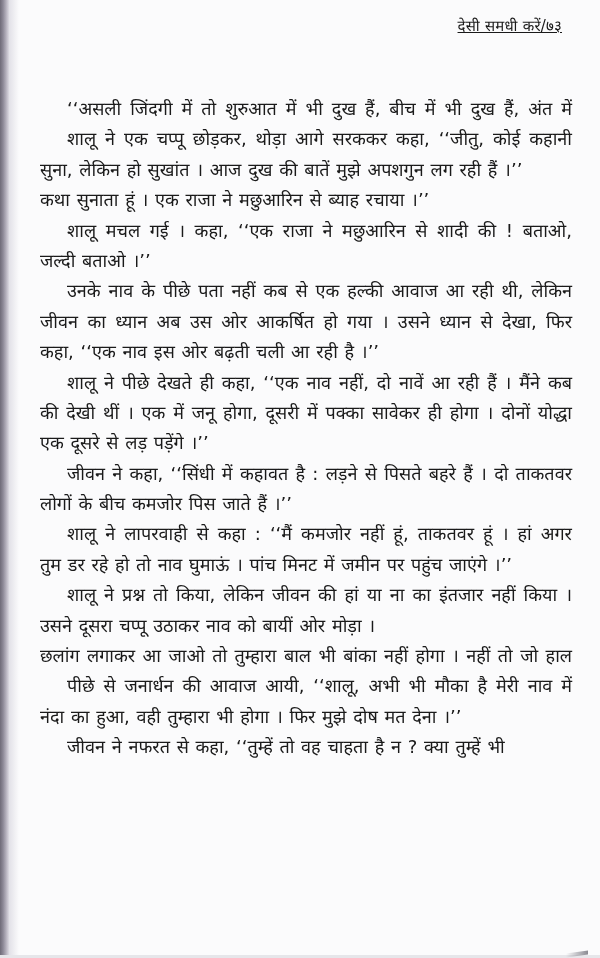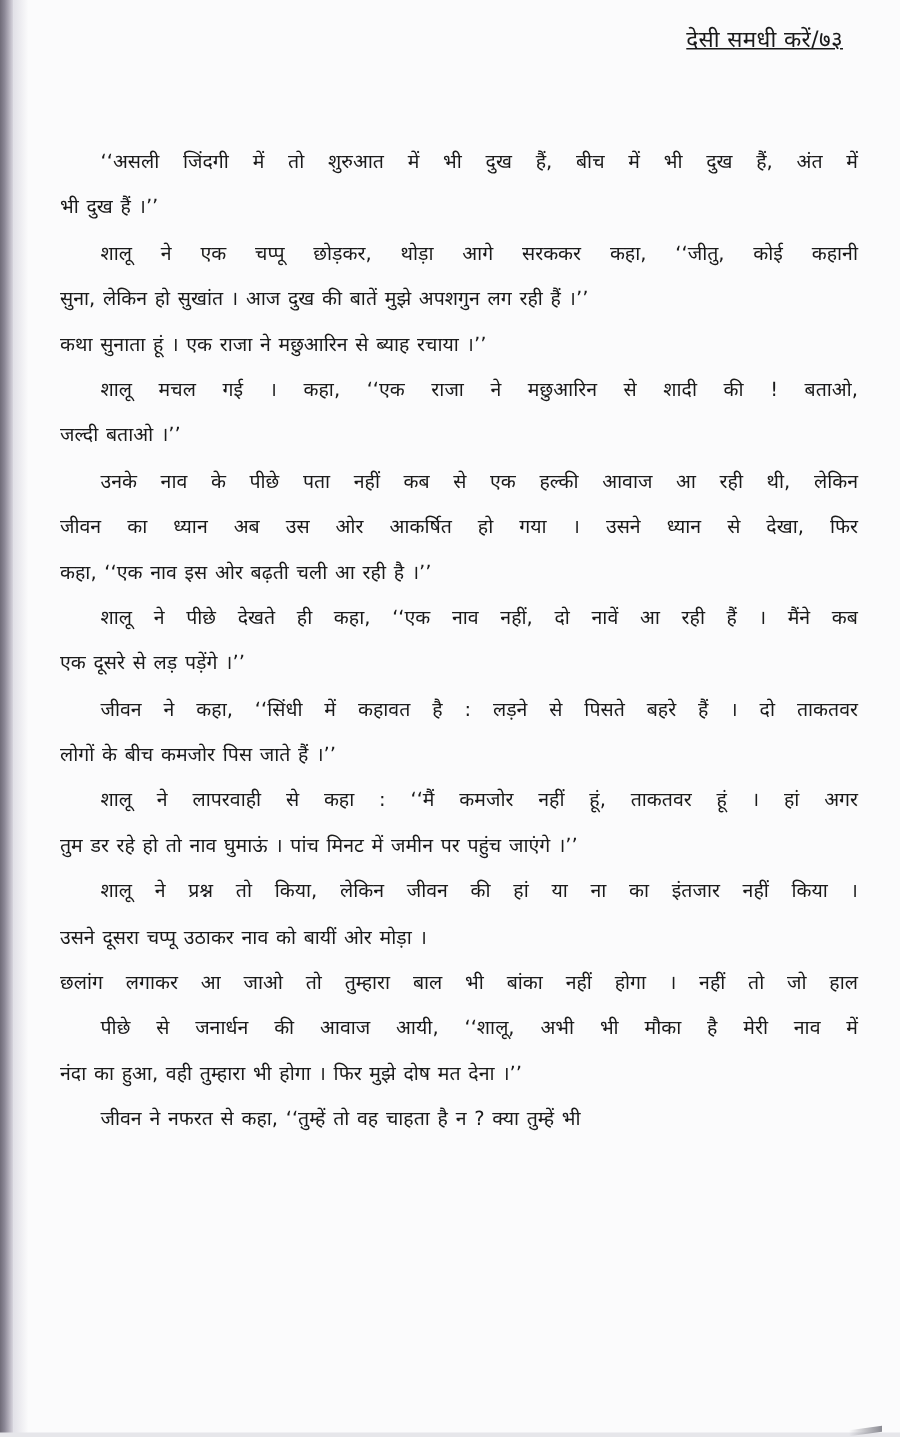--- a/index.html
+++ b/index.html
@@ -28,51 +28,51 @@
     transform: skewY(-8deg);
   }
   .running-head {
     position: absolute; top: 15px; right: 38px;
     font-size: 15px; letter-spacing: 0.2px; text-decoration: underline;
   }
   .page-body {
     position: absolute; left: 40px; top: 94px; width: 532px;
   }
   .line {
-    font-size: 13px;
+    font-size: 18px;
     line-height: 30.4px;
     height: 30.4px;
     white-space: nowrap;
     text-align: justify;
     text-align-last: justify;
     word-spacing: 1px;
   }
   .line.indent { padding-left: 27px; }
   .line.last { text-align-last: left; }
 </style>
 </head>
 <body>
 
 <div class="gutter"></div>
 <div class="gutter-shadow"></div>
 
 <div class="running-head">देसी समधी करें/७३</div>
 
 <div class="page-body" id="page-body">
     <div class="line indent">‘‘असली जिंदगी में तो शुरुआत में भी दुख हैं, बीच में भी दुख हैं, अंत में</div>
-    <div class="line last">भी दुख हैं ।’’</div>
     <div class="line indent">शालू ने एक चप्पू छोड़कर, थोड़ा आगे सरककर कहा, ‘‘जीतु, कोई कहानी</div>
     <div class="line last">सुना, लेकिन हो सुखांत । आज दुख की बातें मुझे अपशगुन लग रही हैं ।’’</div>
     <div class="line last">कथा सुनाता हूं । एक राजा ने मछुआरिन से ब्याह रचाया ।’’</div>
     <div class="line indent">शालू मचल गई । कहा, ‘‘एक राजा ने मछुआरिन से शादी की ! बताओ,</div>
     <div class="line last">जल्दी बताओ ।’’</div>
     <div class="line indent">उनके नाव के पीछे पता नहीं कब से एक हल्की आवाज आ रही थी, लेकिन</div>
     <div class="line">जीवन का ध्यान अब उस ओर आकर्षित हो गया । उसने ध्यान से देखा, फिर</div>
     <div class="line last">कहा, ‘‘एक नाव इस ओर बढ़ती चली आ रही है ।’’</div>
     <div class="line indent">शालू ने पीछे देखते ही कहा, ‘‘एक नाव नहीं, दो नावें आ रही हैं । मैंने कब</div>
+    <div class="line">की देखी थीं । एक में जनू होगा, दूसरी में पक्का सावेकर ही होगा । दोनों योद्धा</div>
     <div class="line last">एक दूसरे से लड़ पड़ेंगे ।’’</div>
     <div class="line indent">जीवन ने कहा, ‘‘सिंधी में कहावत है : लड़ने से पिसते बहरे हैं । दो ताकतवर</div>
     <div class="line last">लोगों के बीच कमजोर पिस जाते हैं ।’’</div>
     <div class="line indent">शालू ने लापरवाही से कहा : ‘‘मैं कमजोर नहीं हूं, ताकतवर हूं । हां अगर</div>
     <div class="line last">तुम डर रहे हो तो नाव घुमाऊं । पांच मिनट में जमीन पर पहुंच जाएंगे ।’’</div>
     <div class="line indent">शालू ने प्रश्न तो किया, लेकिन जीवन की हां या ना का इंतजार नहीं किया ।</div>
     <div class="line last">उसने दूसरा चप्पू उठाकर नाव को बायीं ओर मोड़ा ।</div>
     <div class="line">छलांग लगाकर आ जाओ तो तुम्हारा बाल भी बांका नहीं होगा । नहीं तो जो हाल</div>
     <div class="line indent">पीछे से जनार्धन की आवाज आयी, ‘‘शालू, अभी भी मौका है मेरी नाव में</div>
     <div class="line last">नंदा का हुआ, वही तुम्हारा भी होगा । फिर मुझे दोष मत देना ।’’</div>

